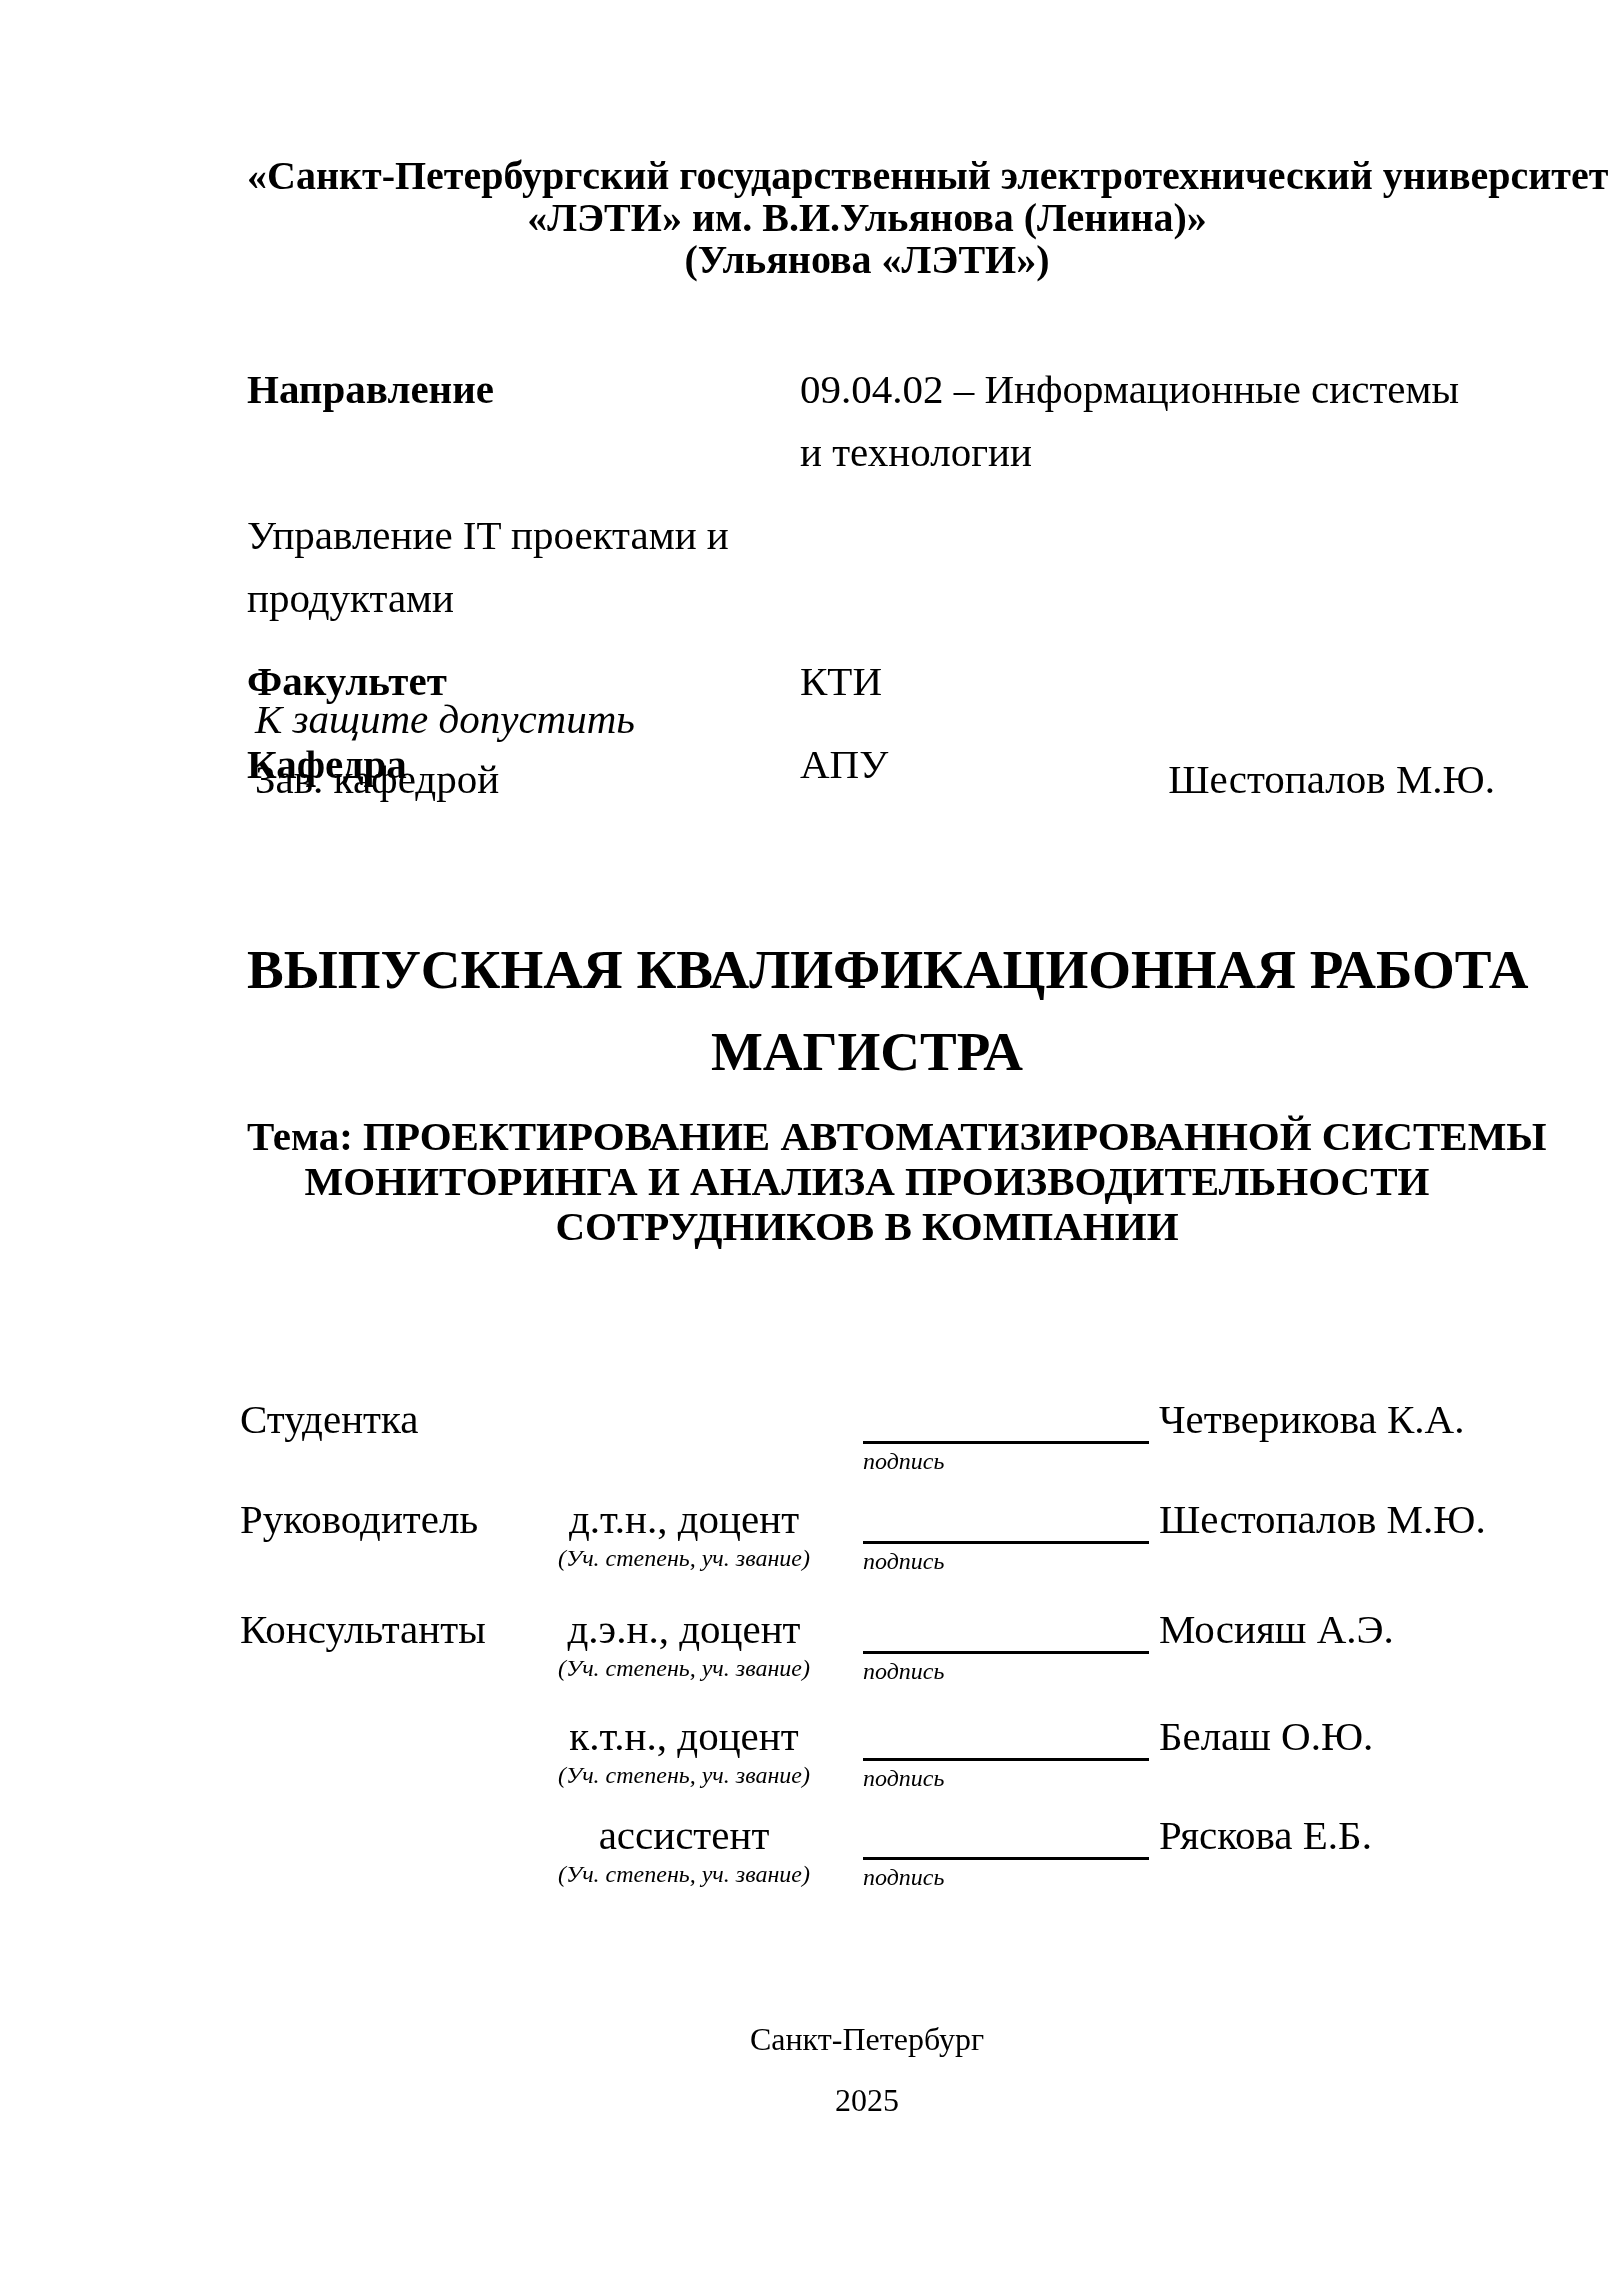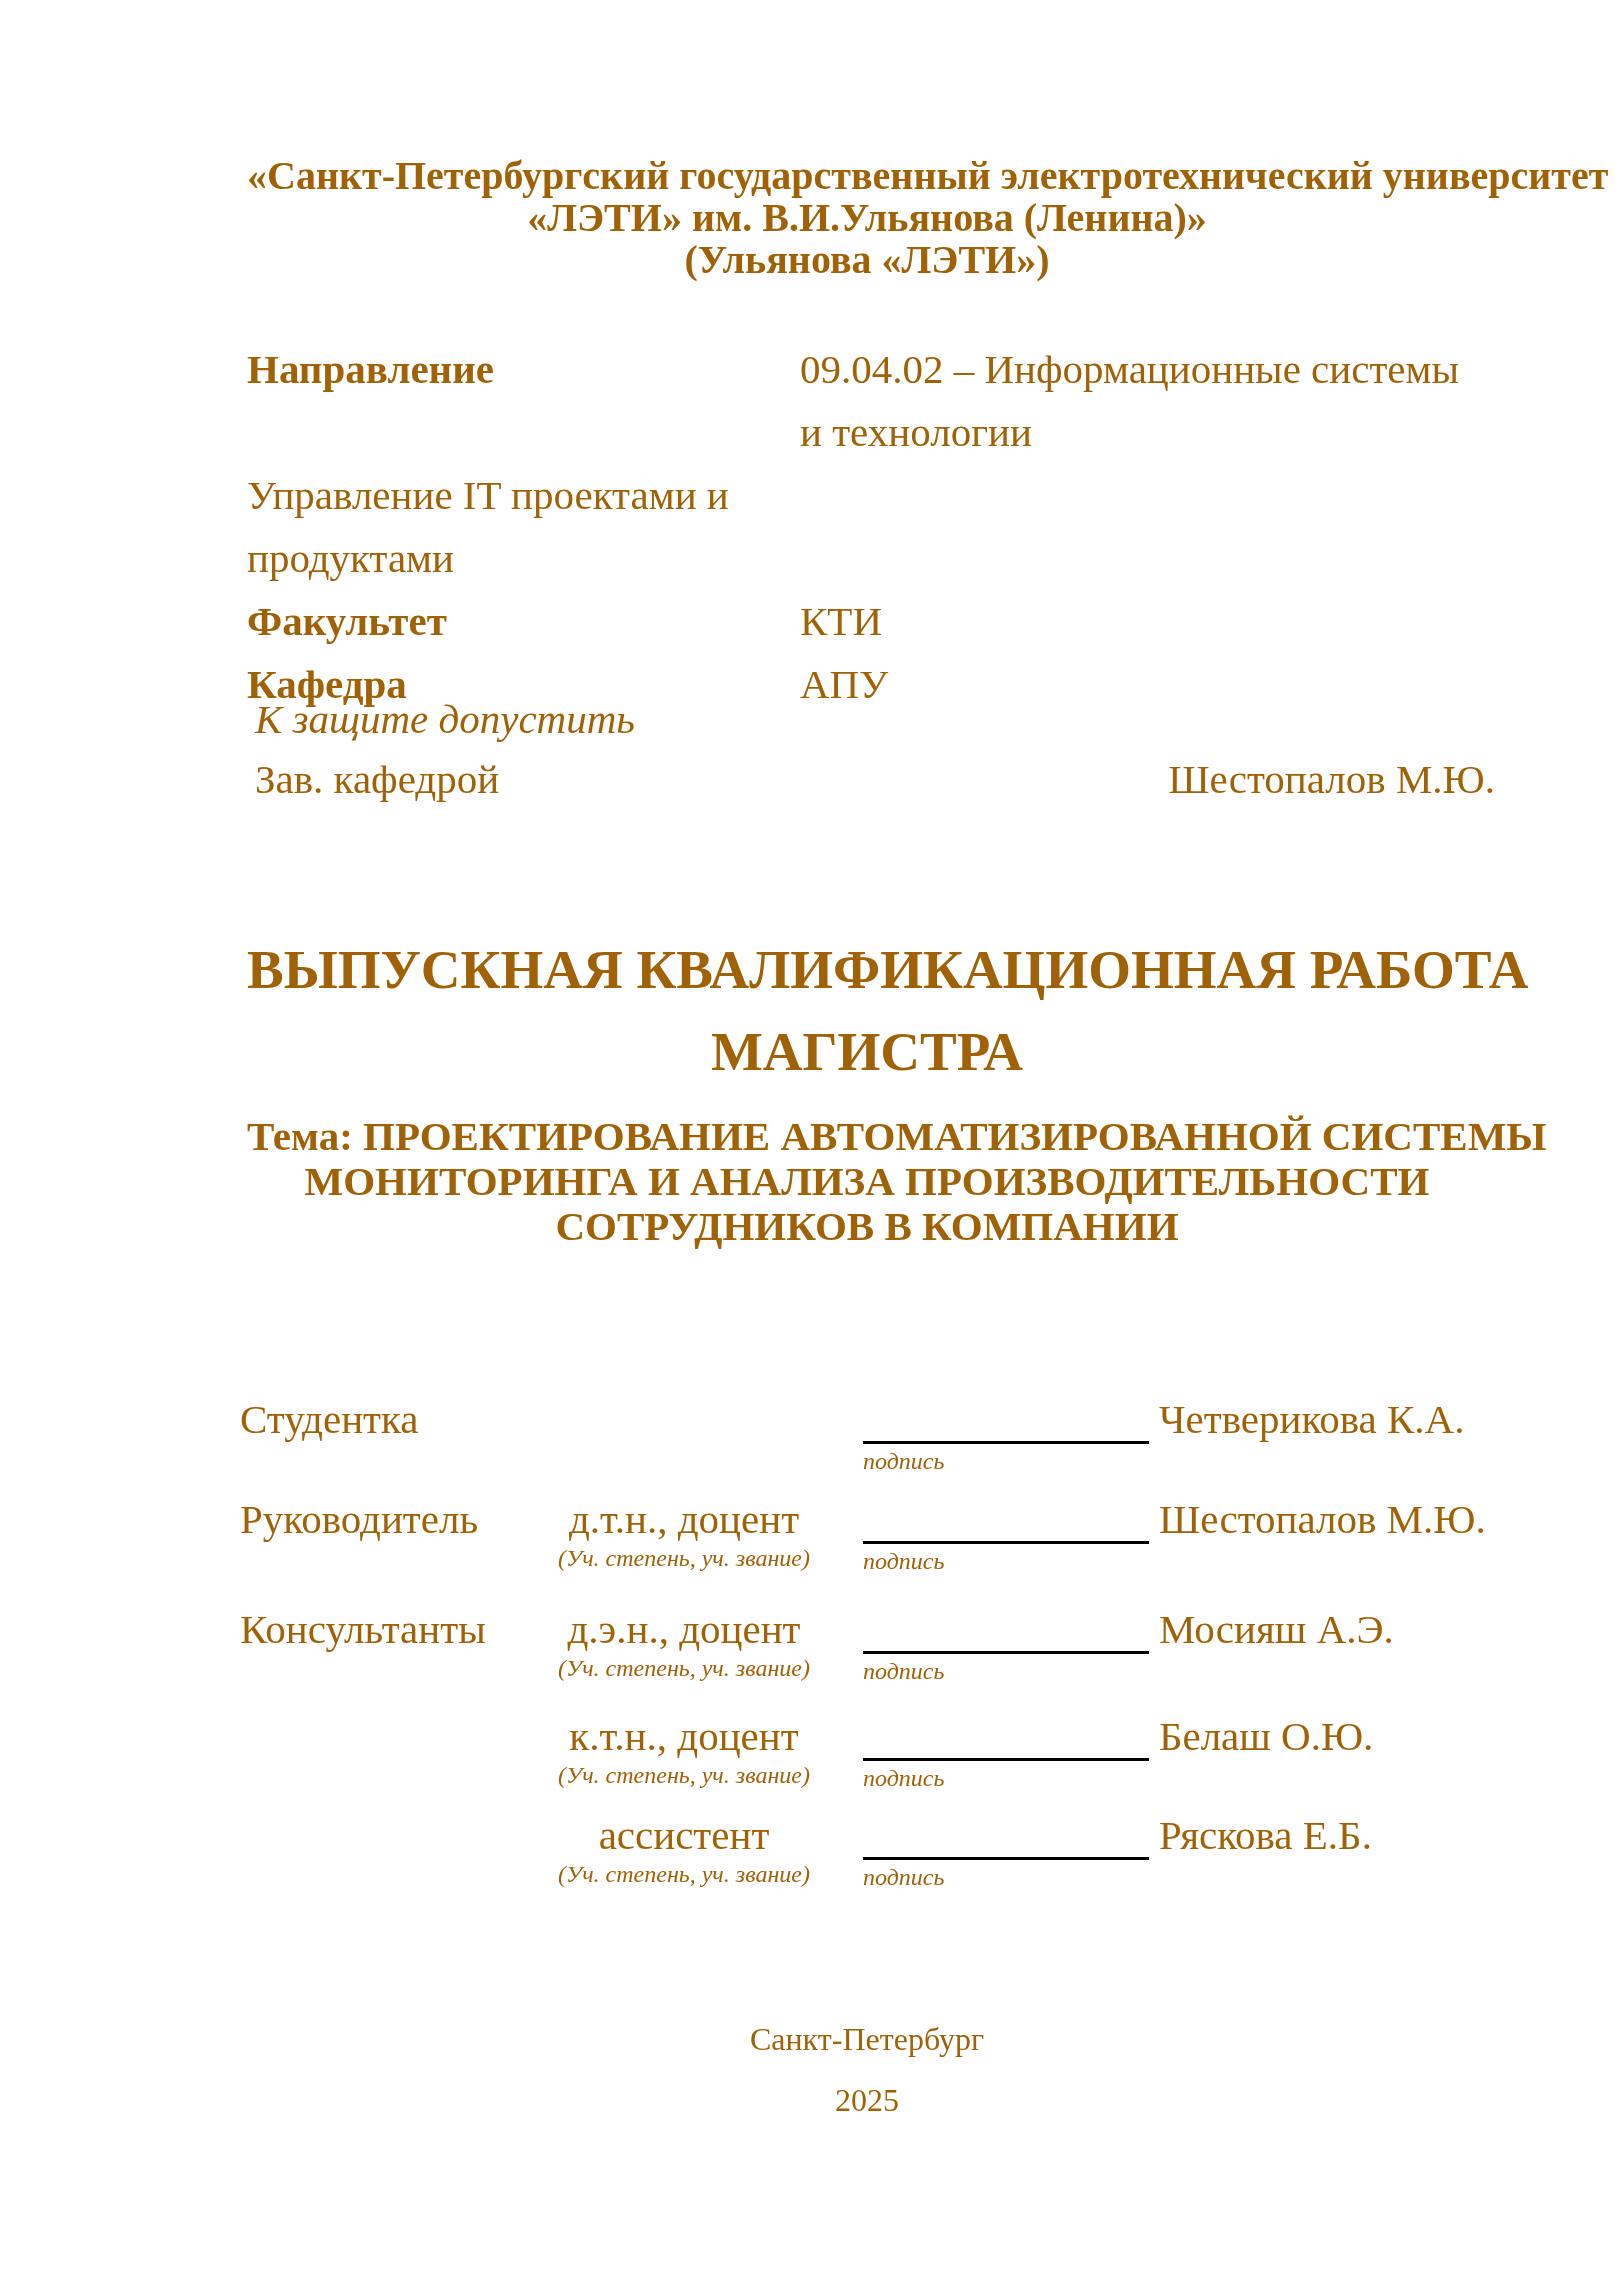--- a/index.html
+++ b/index.html
@@ -5,21 +5,21 @@
   html, body {
     margin: 0;
     padding: 0;
     background: #ffffff;
   }
   .page {
     position: relative;
     width: 1623px;
     height: 2295px;
     background: #ffffff;
-    color: #a16207;
+    color: #000000;
     font-family: "Liberation Serif", "DejaVu Serif", serif;
     overflow: hidden;
   }
   .abs { position: absolute; }
   .content-x { left: 247px; width: 1240px; }
 
   
   .uni-header {
     top: 155px;
     text-align: center;
@@ -31,20 +31,21 @@
 
   
   .fields {
     top: 338px;
     font-size: 41px;
     line-height: 63px;
   }
   .fields-row {
     display: grid;
     grid-template-columns: 553px 687px;
+    margin-top: 20px;
   }
   .field-label { font-weight: bold; }
   .field-value { }
 
   
   .admission {
     top: 689px;
     font-size: 41px;
     line-height: 60px;
     margin-left: 8px;

